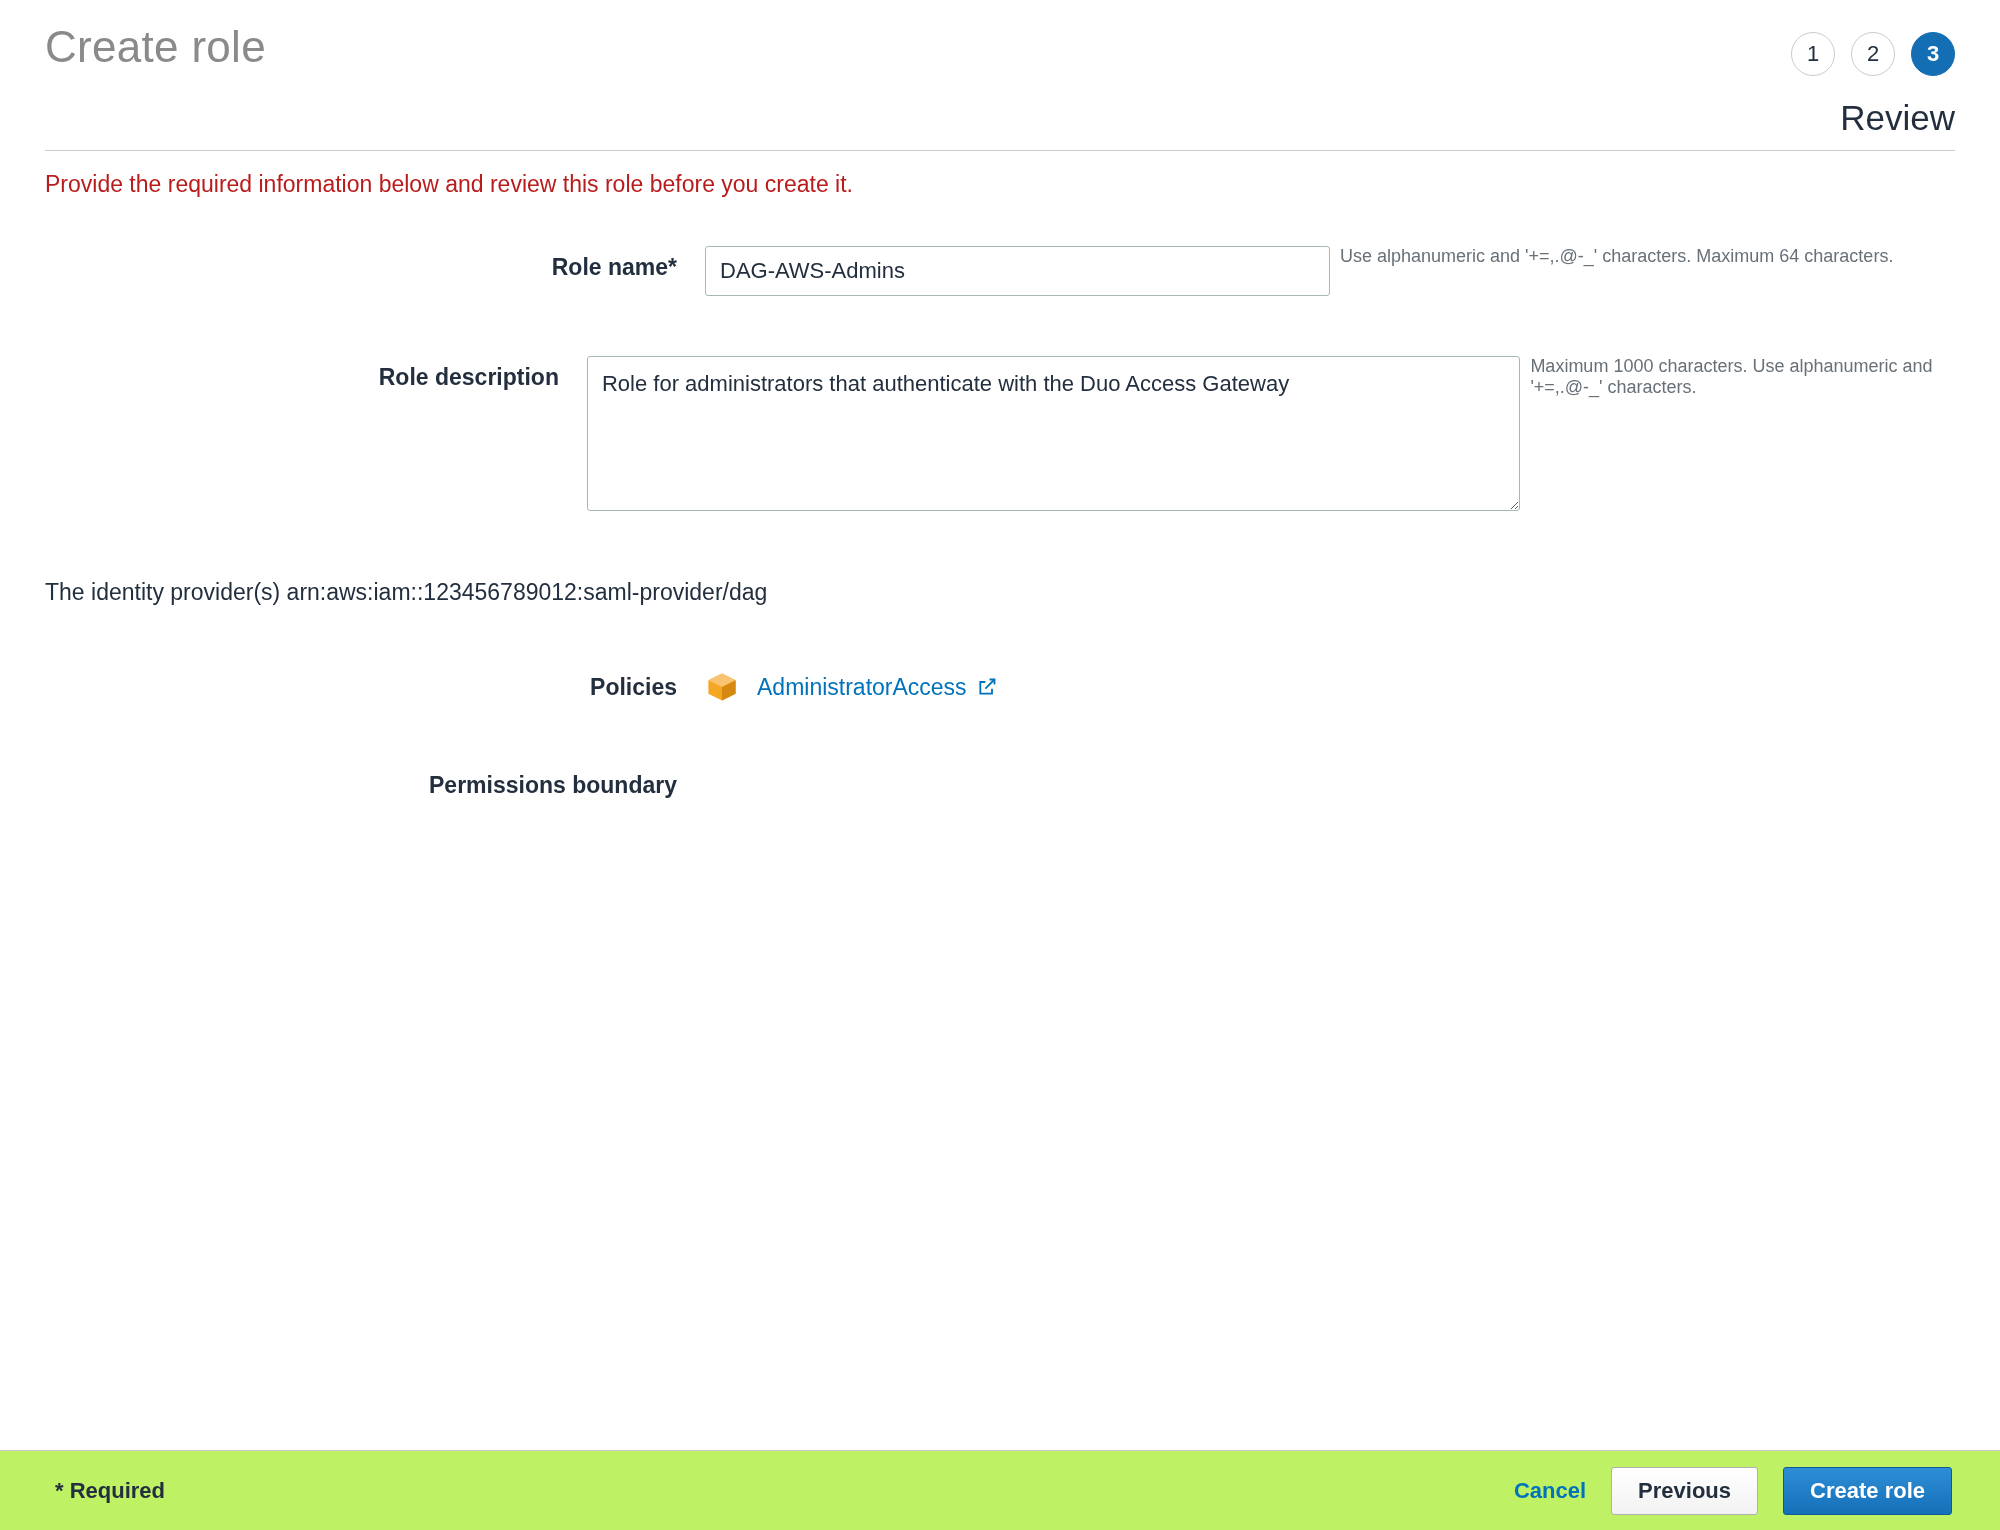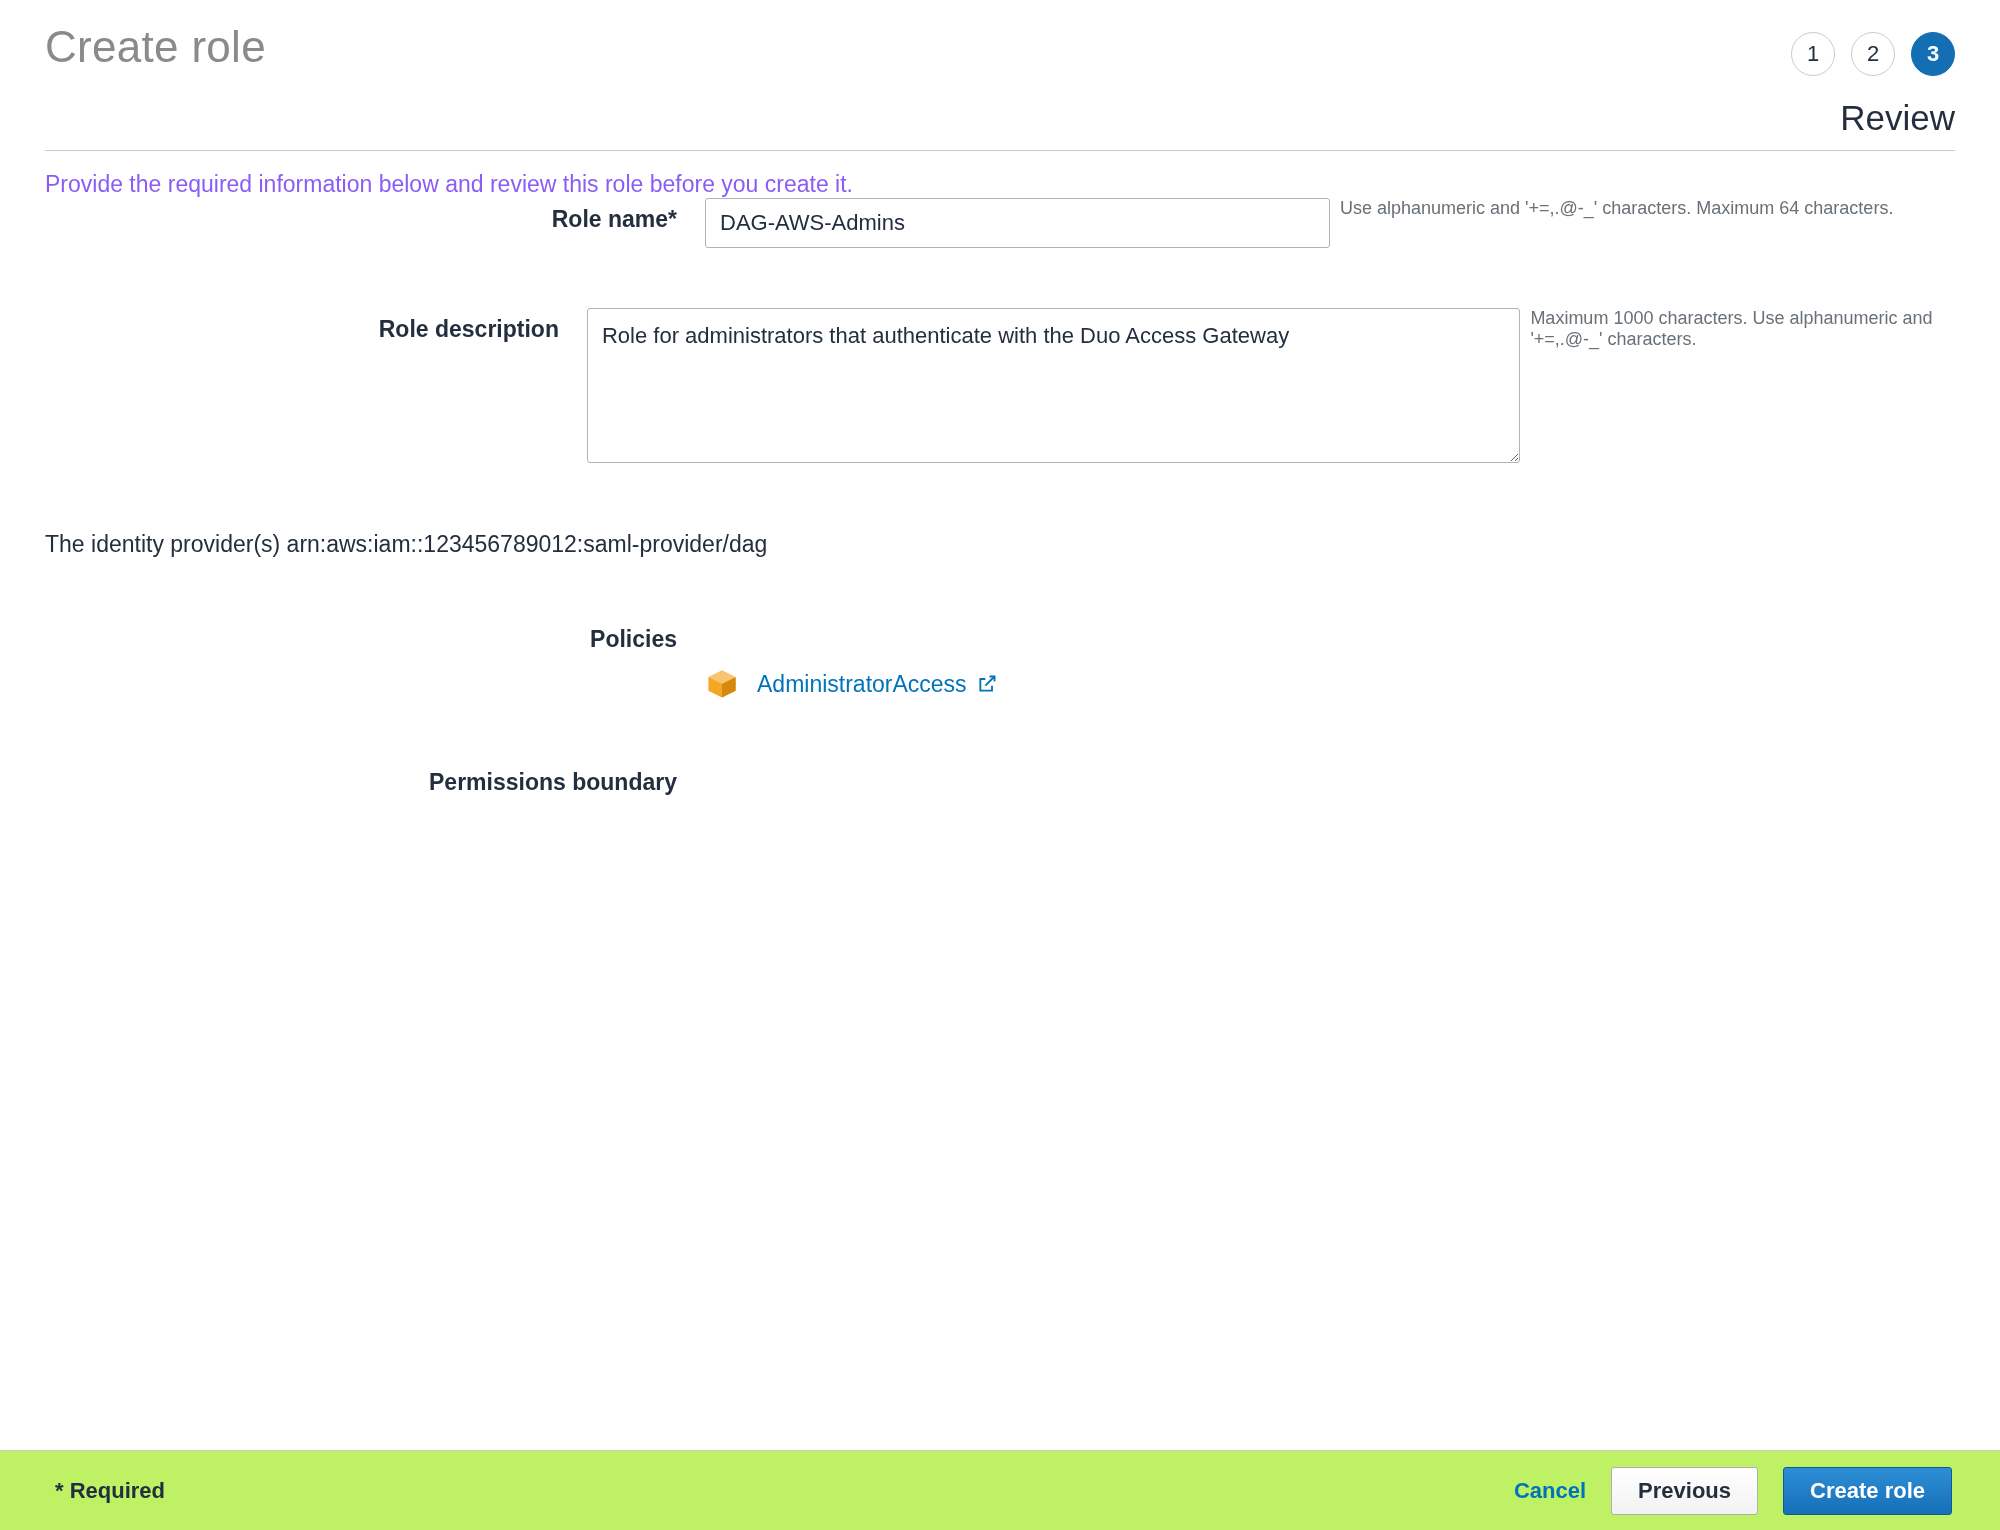--- a/index.html
+++ b/index.html
@@ -60,21 +60,22 @@
       margin-bottom: 12px;
       text-align: right;
     }
     .divider {
       border: none;
       border-top: 1px solid #cccccc;
       margin-bottom: 20px;
     }
     .subheading {
       font-size: 23px;
-      color: #8b5cf6;
+      color: #b91c1c;
+      margin-bottom: 48px;
     }
     .form-row {
       display: flex;
       margin-bottom: 60px;
       align-items: flex-start;
     }
     .label-col {
       width: 660px;
       text-align: right;
       padding-right: 28px;
@@ -118,21 +119,20 @@
       font-size: 23px;
       color: #232f3e;
       padding-top: 8px;
       text-align: center;
     }
     .policy-row {
       display: flex;
       align-items: center;
       gap: 18px;
       padding-top: 4px;
-      margin-top: 45px;
     }
     .policy-icon svg {
       width: 34px;
       height: 34px;
       display: block;
     }
     .policy-link {
       color: #0073bb;
       text-decoration: none;
       font-size: 23px;

